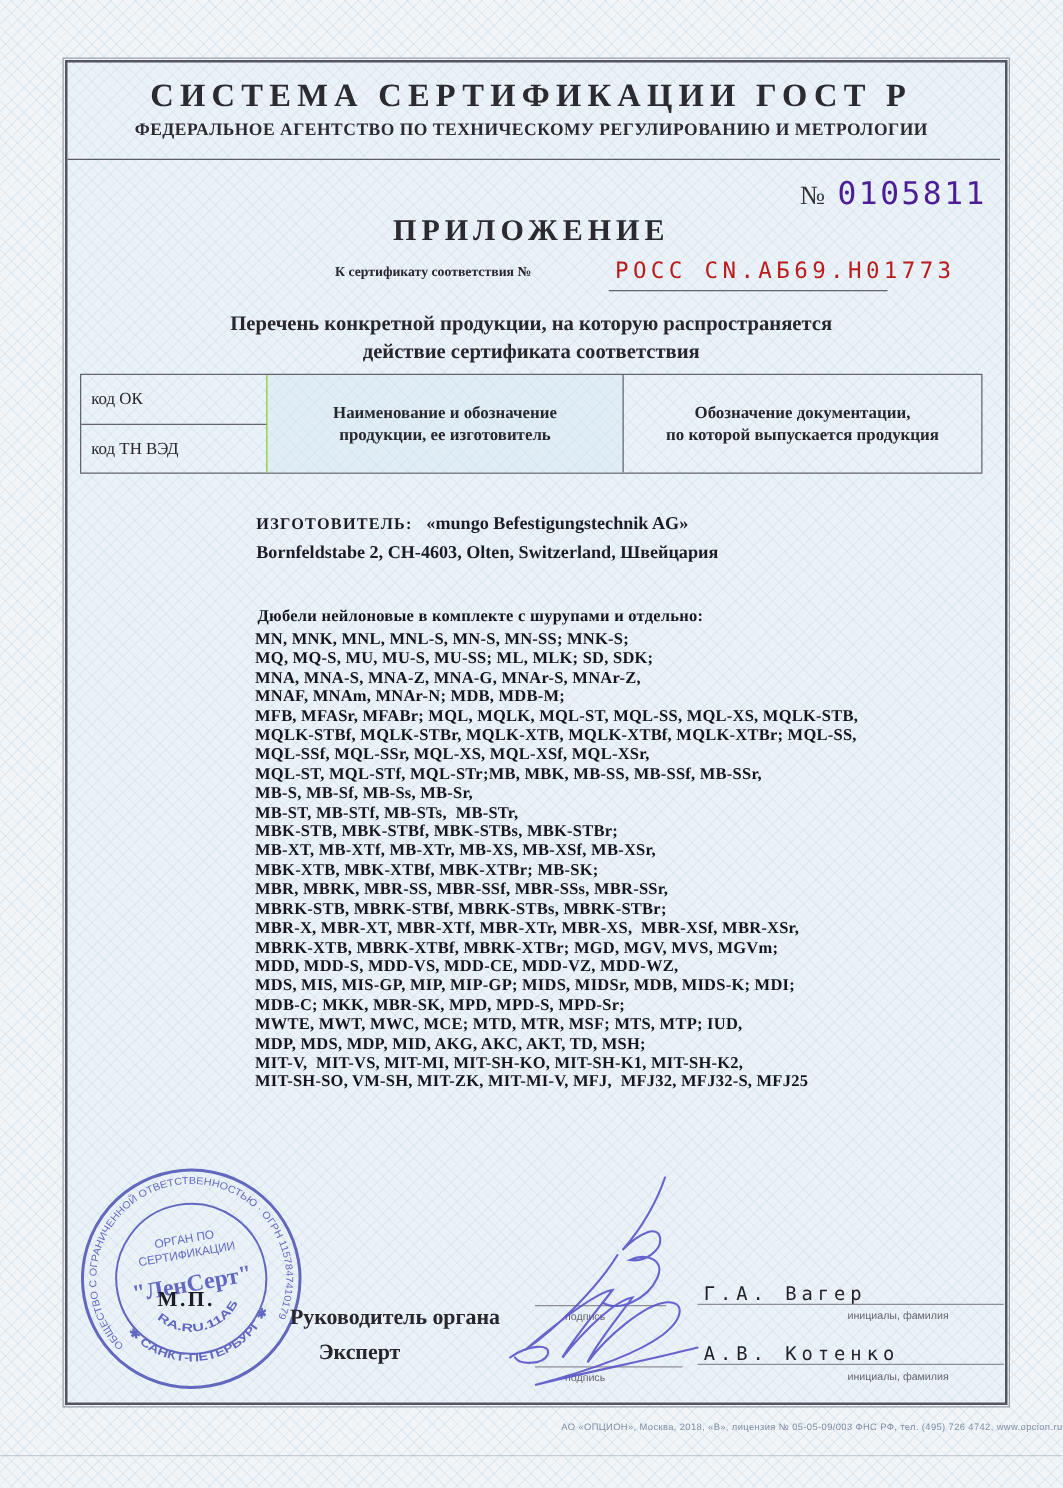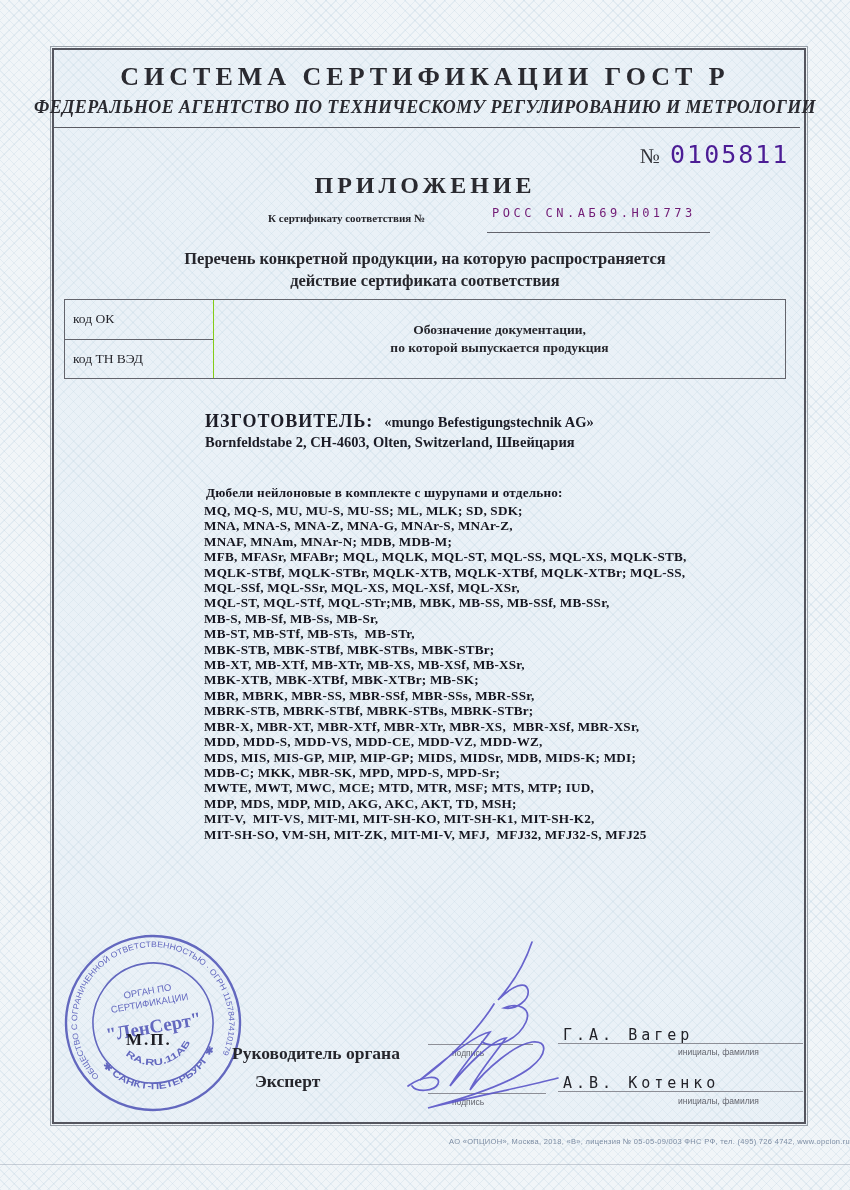--- a/index.html
+++ b/index.html
@@ -17,50 +17,50 @@
     border:2px solid #54555e;
     outline:1px solid #9aa1a9;outline-offset:1px;
     background:rgba(214,231,242,.25);
   }
   .hdr-title{
     position:absolute;left:0;right:0;top:62px;text-align:center;
     font-size:26px;font-weight:bold;letter-spacing:5px;color:#2a2a30;
   }
   .hdr-sub{
     position:absolute;left:0;right:0;top:97px;text-align:center;
-    font-size:18px;font-weight:bold;letter-spacing:.4px;color:#2a2a30;font-style:italic;
+    font-size:14px;font-weight:bold;letter-spacing:.4px;color:#2a2a30;
   }
   .hdr-rule{position:absolute;left:54px;top:127px;width:746px;height:1px;background:#5a5b63;}
   .serial{position:absolute;left:640px;top:140px;display:flex;align-items:baseline;}
   .serial-no{font-size:21px;color:#33343a;margin-right:10px;}
   .serial-num{
     font-family:"DejaVu Sans Mono", monospace;font-size:25px;letter-spacing:2px;
     color:#4c1d95;
   }
   .app-title{
     position:absolute;left:0;right:0;top:172px;text-align:center;
     font-size:24px;font-weight:bold;letter-spacing:4px;color:#2a2a30;
   }
   .cert-label{position:absolute;left:268px;top:212px;font-size:11px;font-weight:bold;}
   .cert-num{
     position:absolute;left:492px;top:206px;
-    font-family:"DejaVu Sans Mono", monospace;font-size:12px;letter-spacing:3.5px;color:#701a75;
+    font-family:"DejaVu Sans Mono", monospace;font-size:18px;letter-spacing:3.5px;color:#b91c1c;
   }
   .cert-line{position:absolute;left:487px;top:232px;width:223px;height:1px;background:#63646c;}
   .desc1{position:absolute;left:0;right:0;top:249px;text-align:center;font-size:16.5px;font-weight:bold;}
   .desc2{position:absolute;left:0;right:0;top:271px;text-align:center;font-size:16.5px;font-weight:bold;}
   .tbl{position:absolute;left:64px;top:299px;width:722px;height:80px;display:flex;border:1px solid #63646c;box-sizing:border-box;}
   .tbl .c1{width:148px;border-right:1px solid #84cc16;display:flex;flex-direction:column;}
   .tbl .c1 > div{flex:1;display:flex;align-items:center;padding-left:8px;font-size:13.5px;}
   .tbl .c1 > div:first-child{border-bottom:1px solid #63646c;}
   .tbl .c2{width:284px;border-right:1px solid #63646c;background:rgba(205,228,240,.35);}
   .tbl .c3{flex:1;}
   .tbl .hd{display:flex;flex-direction:column;justify-content:center;align-items:center;height:100%;font-size:13.5px;font-weight:bold;text-align:center;line-height:18px;}
   .mfr1{position:absolute;left:205px;top:411px;font-size:14.5px;font-weight:bold;color:#1c1c26;}
-  .mfr-label{font-size:18px;letter-spacing:1px;}
+  .mfr-label{font-size:13px;letter-spacing:1px;}
   .mfr2{position:absolute;left:205px;top:434px;font-size:14.5px;font-weight:bold;color:#1c1c26;}
   .prod-intro{position:absolute;left:206px;top:485px;font-size:13.2px;font-weight:bold;color:#15151f;letter-spacing:.2px;text-align:center;}
   .prod-list{position:absolute;left:204px;top:503px;}
   .product-line{font-size:13.2px;font-weight:bold;line-height:15.4px;color:#15151f;letter-spacing:.2px;white-space:pre;}
   .stamp-svg{position:absolute;left:58px;top:928px;transform:rotate(-10deg);opacity:.88;}
   .mp-label{position:absolute;left:126px;top:1030px;font-size:17px;font-weight:bold;letter-spacing:2px;color:#1d1d24;}
   .role-head{position:absolute;left:232px;top:1024px;font-size:17.5px;font-weight:bold;margin-top:19px;}
   .role-expert{position:absolute;left:232px;top:1071px;font-size:17.5px;font-weight:bold;margin-left:23px;}
   .sigline{position:absolute;height:1px;background:#8d8f97;}
   .sig-sub{position:absolute;font-family:"Liberation Sans", sans-serif;font-size:8.5px;color:#63656e;}
@@ -96,52 +96,60 @@
 <div class="cert-line"></div>
 
 <div class="desc1">Перечень конкретной продукции,  на которую распространяется</div>
 <div class="desc2">действие сертификата соответствия</div>
 
 <div class="tbl">
   <div class="c1">
     <div>код ОК</div>
     <div>код ТН ВЭД</div>
   </div>
+  <div class="c2">
+    <div class="hd">
+      <div>Наименование и обозначение</div>
+      <div>продукции, ее изготовитель</div>
+    </div>
+  </div>
   <div class="c3">
     <div class="hd">
       <div>Обозначение документации,</div>
       <div>по которой выпускается продукция</div>
     </div>
   </div>
 </div>
 
 <div class="mfr1">
   <span class="mfr-label">ИЗГОТОВИТЕЛЬ:</span>
   <span>&nbsp; </span>
   <span>«mungo Befestigungstechnik AG»</span>
 </div>
 <div class="mfr2">Bornfeldstabe 2, CH-4603, Olten, Switzerland, Швейцария</div>
 
 <div class="prod-intro">Дюбели нейлоновые в комплекте с шурупами и отдельно:</div>
 <div class="prod-list">
+    <div class="product-line">MN, MNK, MNL, MNL-S, MN-S, MN-SS; MNK-S;</div>
     <div class="product-line">MQ, MQ-S, MU, MU-S, MU-SS; ML, MLK; SD, SDK;</div>
     <div class="product-line">MNA, MNA-S, MNA-Z, MNA-G, MNAr-S, MNAr-Z,</div>
     <div class="product-line">MNAF, MNAm, MNAr-N; MDB, MDB-M;</div>
     <div class="product-line">MFB, MFASr, MFABr; MQL, MQLK, MQL-ST, MQL-SS, MQL-XS, MQLK-STB,</div>
     <div class="product-line">MQLK-STBf, MQLK-STBr, MQLK-XTB, MQLK-XTBf, MQLK-XTBr; MQL-SS,</div>
     <div class="product-line">MQL-SSf, MQL-SSr, MQL-XS, MQL-XSf, MQL-XSr,</div>
     <div class="product-line">MQL-ST, MQL-STf, MQL-STr;MB, MBK, MB-SS, MB-SSf, MB-SSr,</div>
     <div class="product-line">MB-S, MB-Sf, MB-Ss, MB-Sr,</div>
     <div class="product-line">MB-ST, MB-STf, MB-STs,  MB-STr,</div>
     <div class="product-line">MBK-STB, MBK-STBf, MBK-STBs, MBK-STBr;</div>
     <div class="product-line">MB-XT, MB-XTf, MB-XTr, MB-XS, MB-XSf, MB-XSr,</div>
     <div class="product-line">MBK-XTB, MBK-XTBf, MBK-XTBr; MB-SK;</div>
     <div class="product-line">MBR, MBRK, MBR-SS, MBR-SSf, MBR-SSs, MBR-SSr,</div>
     <div class="product-line">MBRK-STB, MBRK-STBf, MBRK-STBs, MBRK-STBr;</div>
     <div class="product-line">MBR-X, MBR-XT, MBR-XTf, MBR-XTr, MBR-XS,  MBR-XSf, MBR-XSr,</div>
+    <div class="product-line">MBRK-XTB, MBRK-XTBf, MBRK-XTBr; MGD, MGV, MVS, MGVm;</div>
     <div class="product-line">MDD, MDD-S, MDD-VS, MDD-CE, MDD-VZ, MDD-WZ,</div>
     <div class="product-line">MDS, MIS, MIS-GP, MIP, MIP-GP; MIDS, MIDSr, MDB, MIDS-K; MDI;</div>
     <div class="product-line">MDB-C; MKK, MBR-SK, MPD, MPD-S, MPD-Sr;</div>
     <div class="product-line">MWTE, MWT, MWC, MCE; MTD, MTR, MSF; MTS, MTP; IUD,</div>
     <div class="product-line">MDP, MDS, MDP, MID, AKG, AKC, AKT, TD, MSH;</div>
     <div class="product-line">MIT-V,  MIT-VS, MIT-MI, MIT-SH-KO, MIT-SH-K1, MIT-SH-K2,</div>
     <div class="product-line">MIT-SH-SO, VM-SH, MIT-ZK, MIT-MI-V, MFJ,  MFJ32, MFJ32-S, MFJ25</div>
   </div>
 
 <svg class="stamp-svg" width="190" height="190" viewBox="0 0 190 190">

